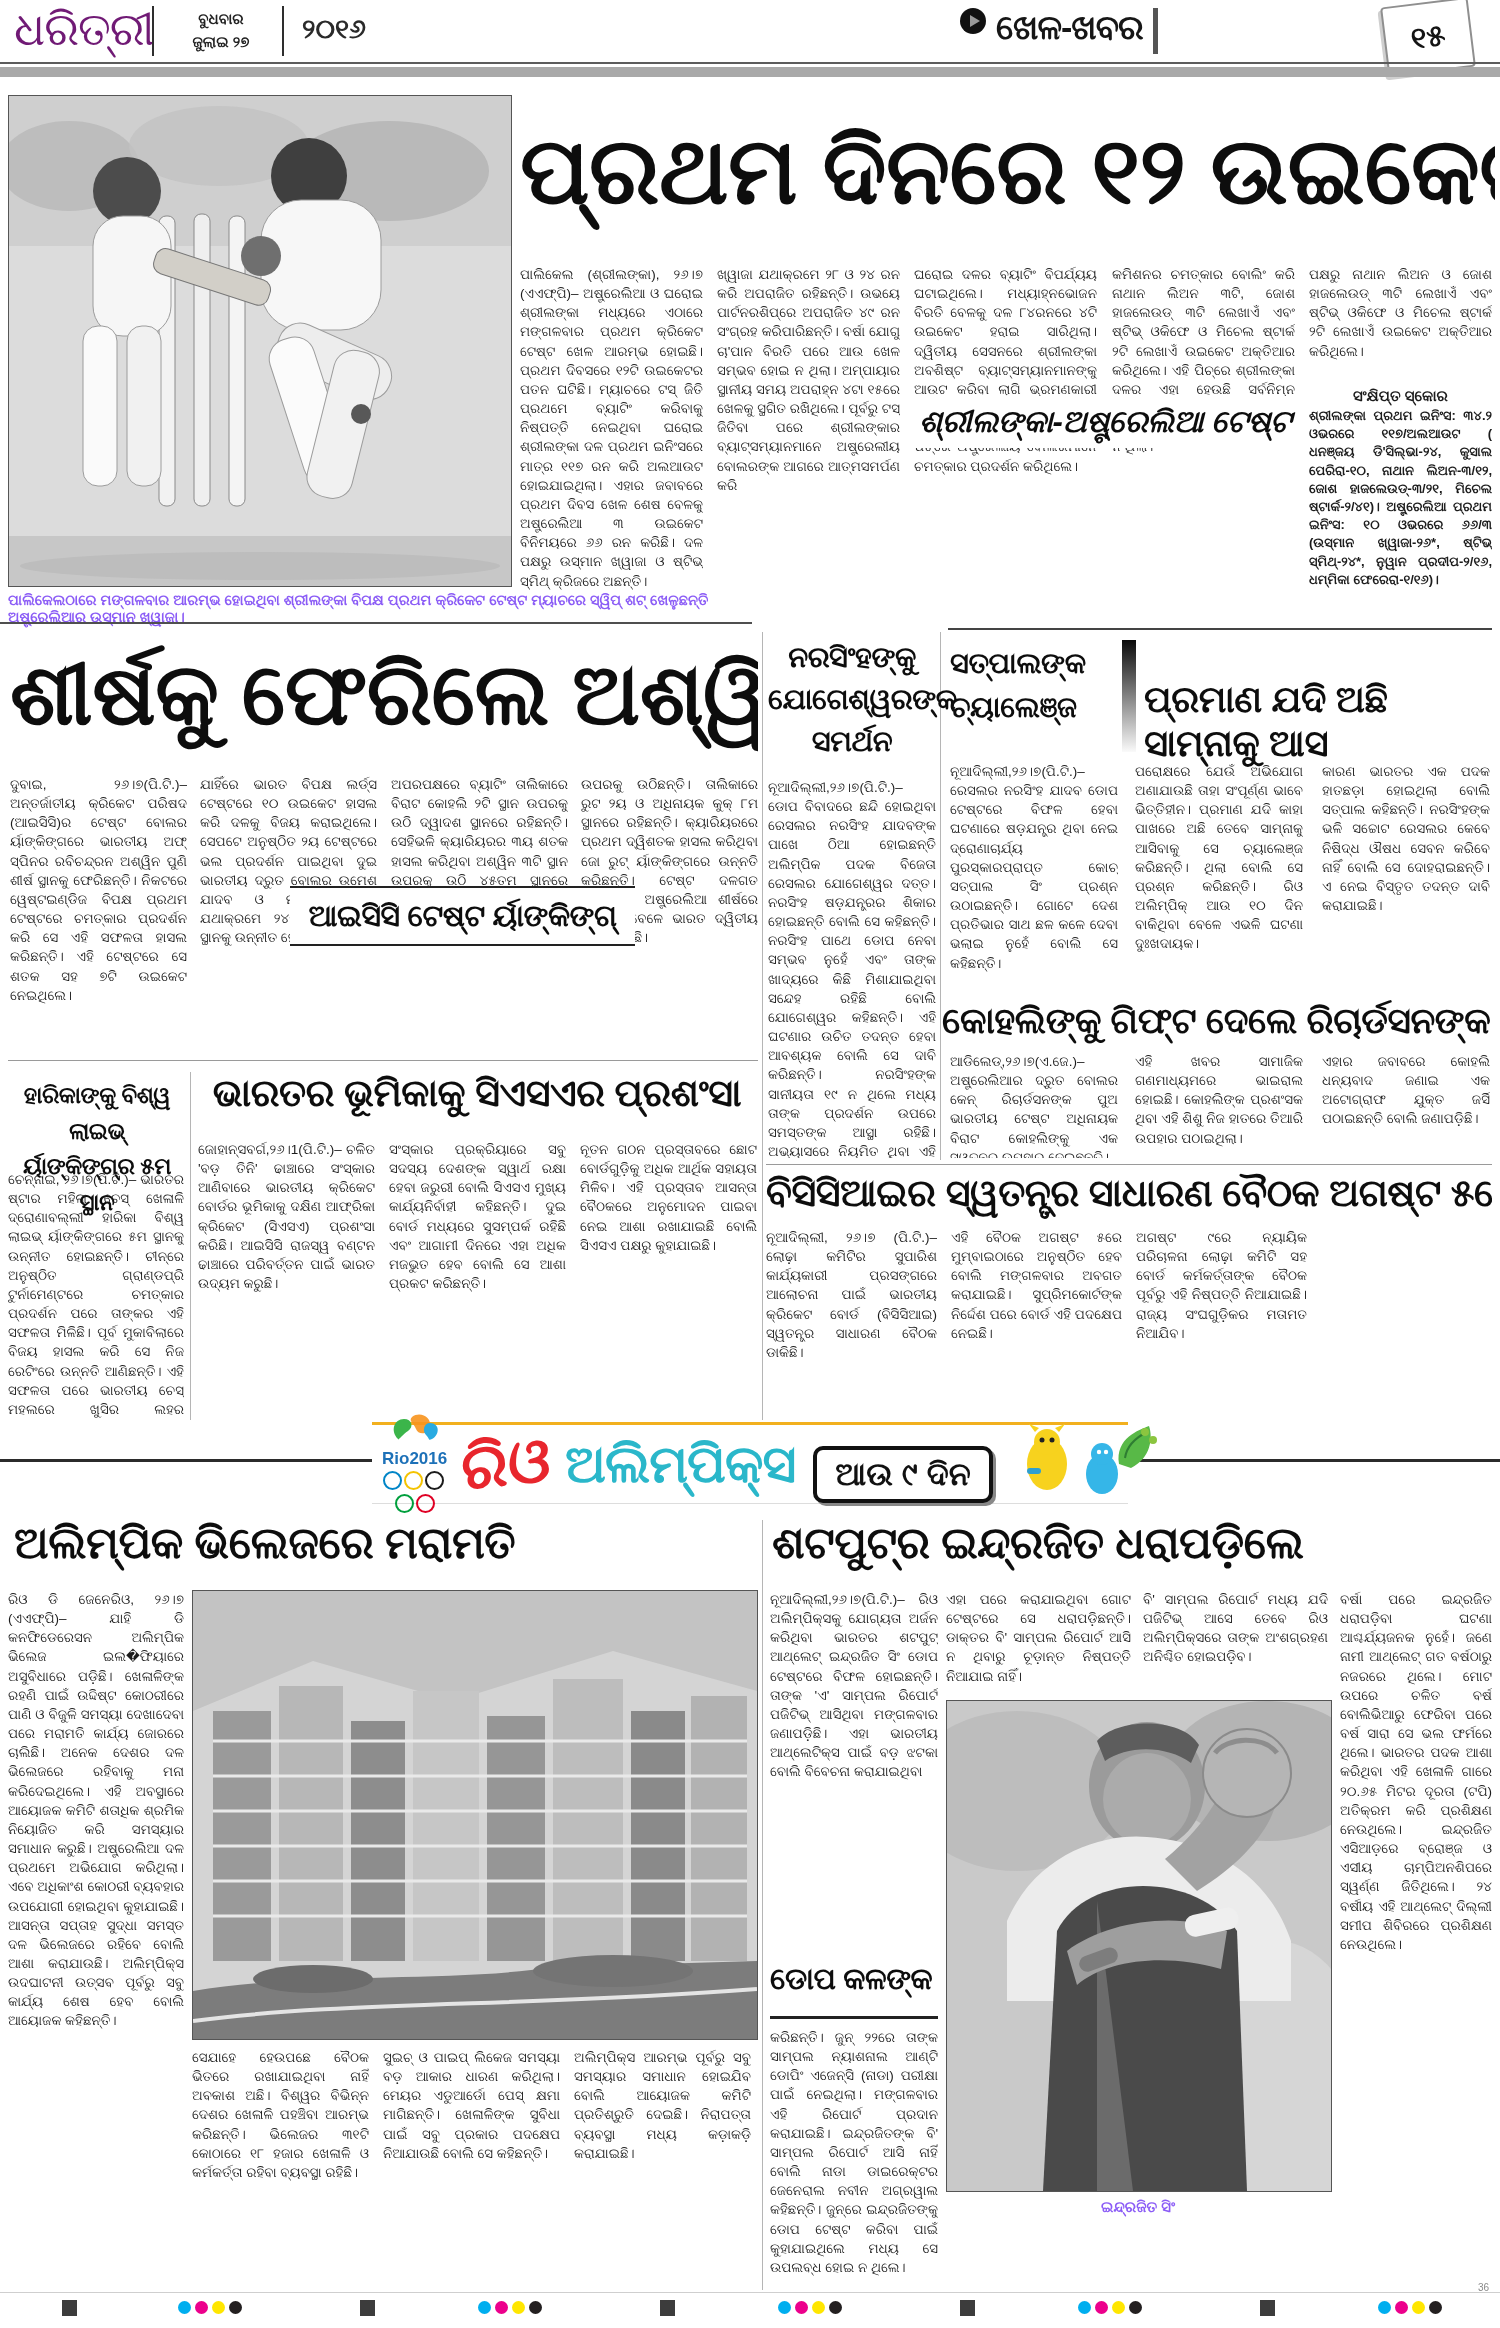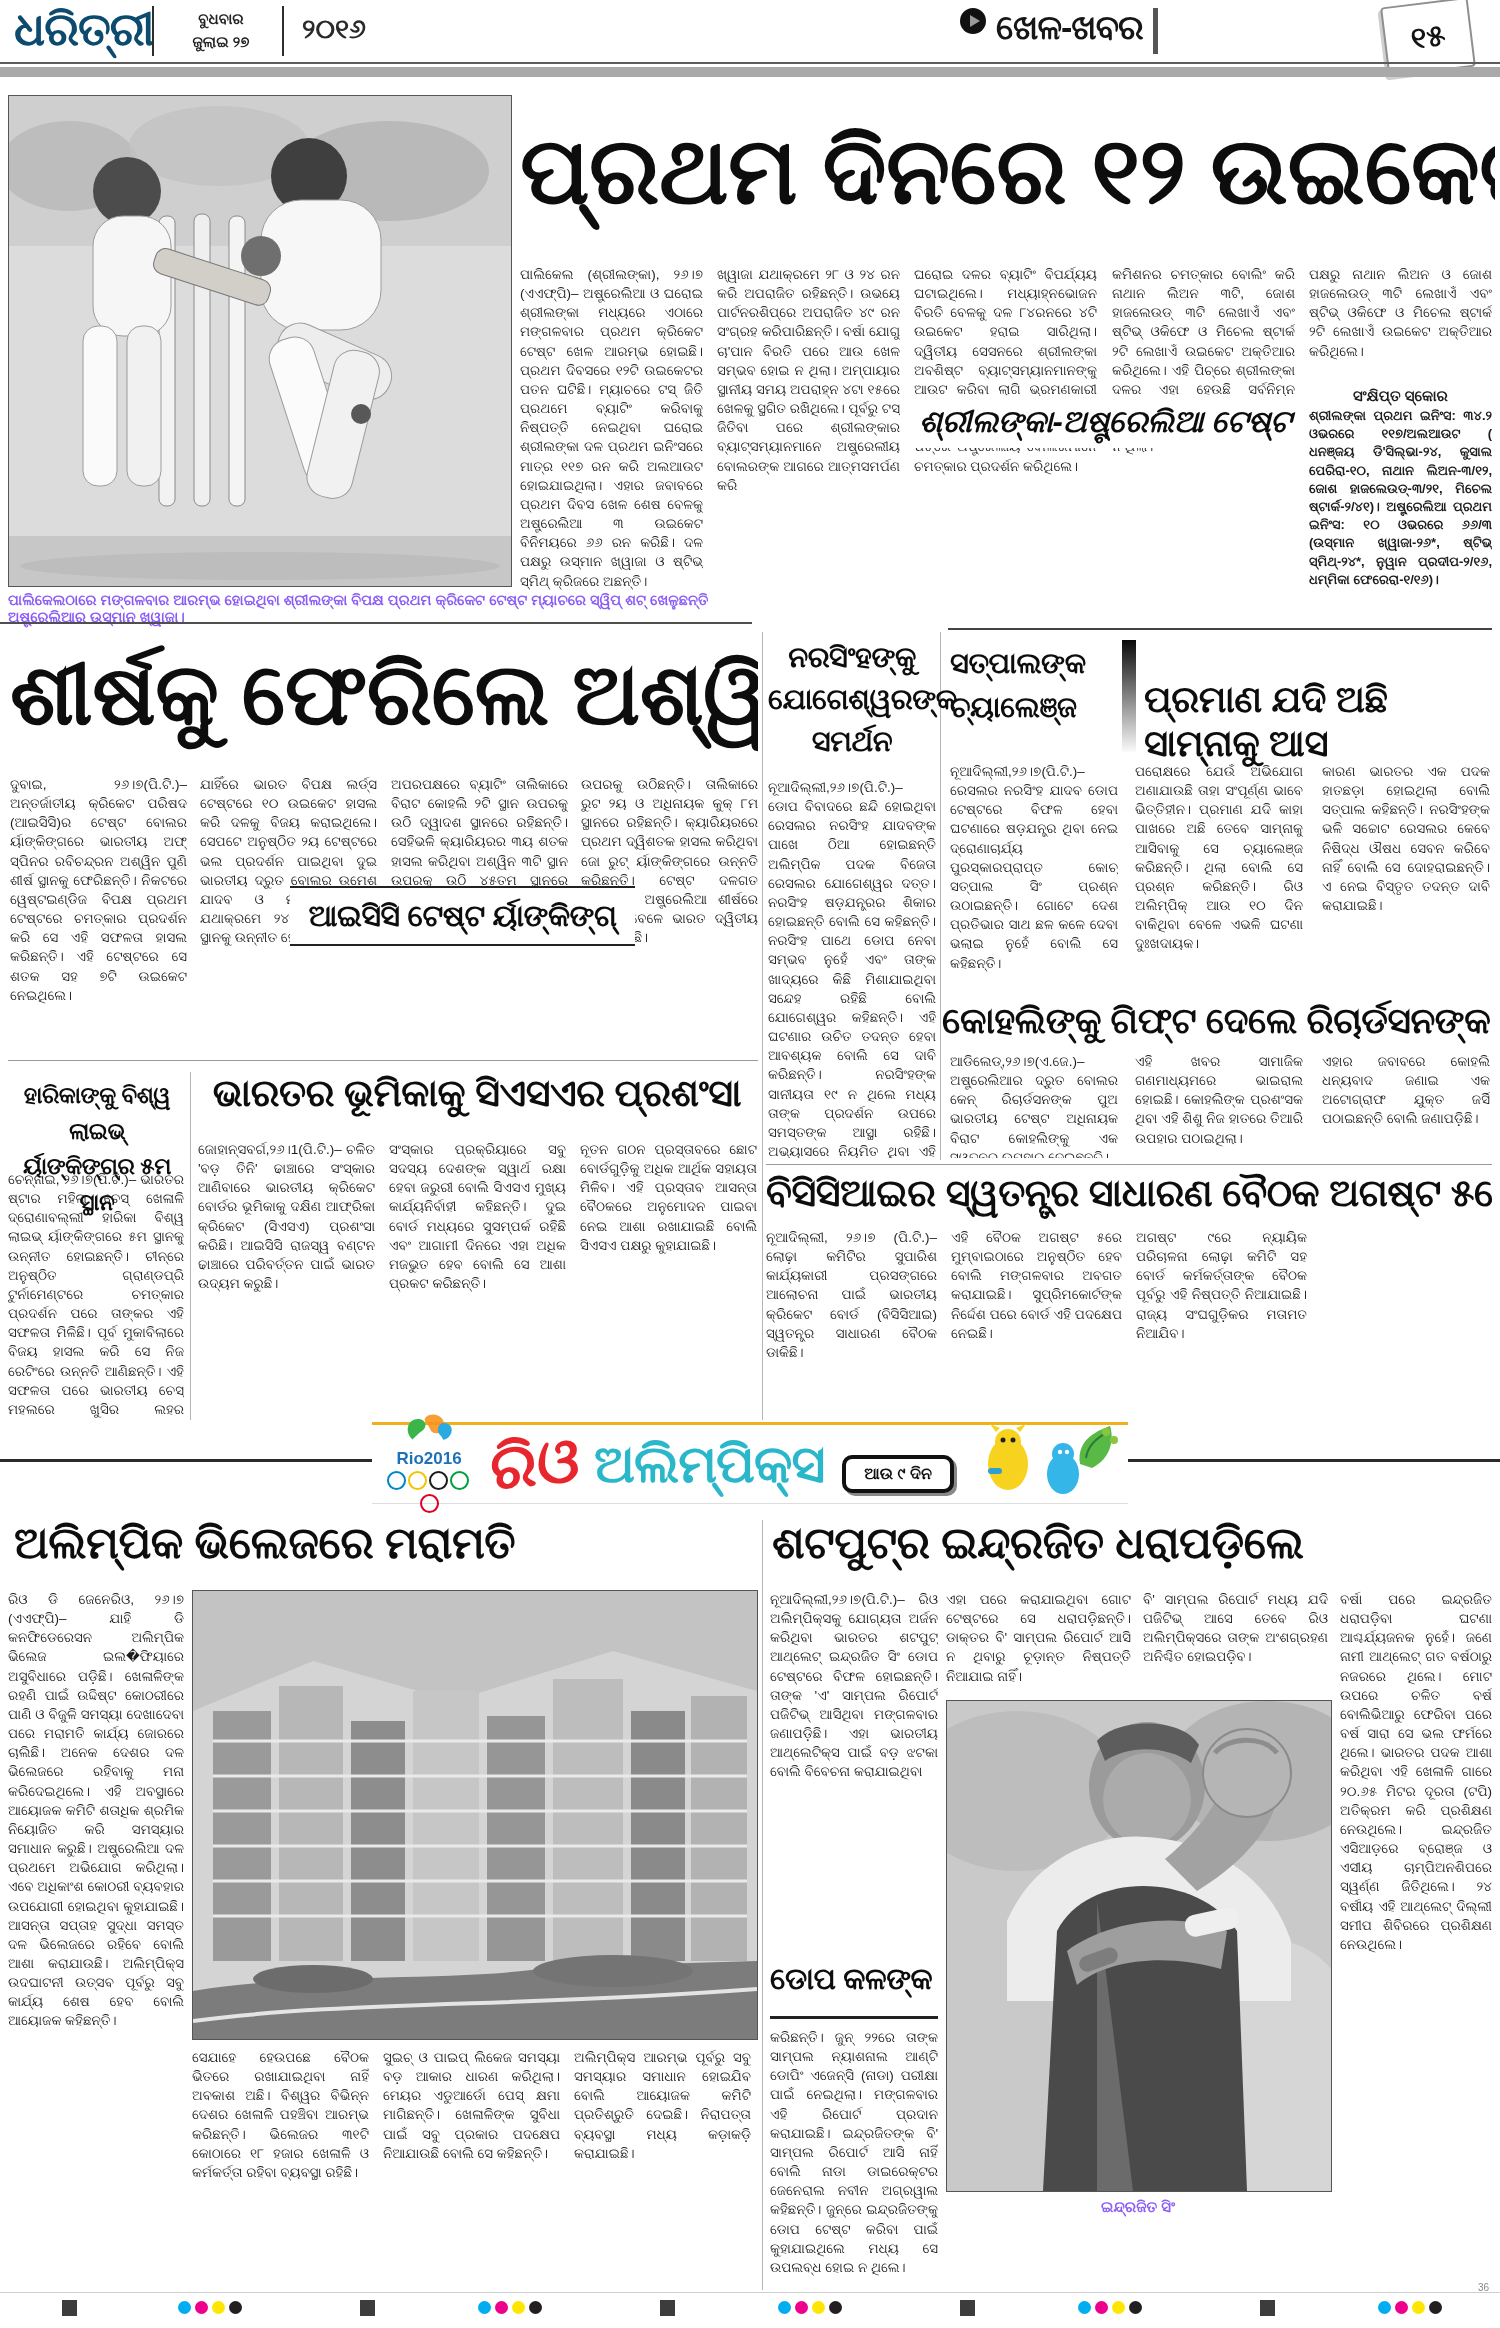--- a/index.html
+++ b/index.html
@@ -21,21 +21,21 @@
   .dot{width:13px;height:13px;border-radius:50%;display:inline-block;margin-right:4px;}
   .regbar{width:15px;height:16px;background:#3c3c3c;display:inline-block;}
   .ring{width:15px;height:15px;border-radius:50%;border:2.5px solid;display:inline-block;margin-right:2px;background:transparent;}
 </style>
 </head>
 <body>
 
 <div id="page">
 
   <div class="abs" style="left:0;top:0;width:1500px;height:62px;">
-    <div class="abs" style="left:14px;top:2px;font-size:46px;font-weight:bold;color:#0c4a6e;letter-spacing:-1px;">ଧରିତ୍ରୀ</div>
+    <div class="abs" style="left:14px;top:2px;font-size:46px;font-weight:normal;color:#701a75;letter-spacing:-1px;">ଧରିତ୍ରୀ</div>
     <div class="abs" style="left:152px;top:6px;width:2px;height:50px;background:#2e2e2e;"></div>
     <div class="abs" style="left:166px;top:8px;width:110px;text-align:center;font-weight:bold;font-size:15px;line-height:1.5;color:#222;">
       <div>ବୁଧବାର</div>
       <div>ଜୁଲାଇ ୨୭</div>
     </div>
     <div class="abs" style="left:282px;top:6px;width:2px;height:50px;background:#2e2e2e;"></div>
     <div class="abs" style="left:302px;top:14px;font-size:27px;color:#2a2a2a;font-weight:bold;">୨୦୧୬</div>
 
     <div class="abs" style="left:960px;top:8px;display:flex;align-items:flex-start;gap:10px;">
       <span style="width:26px;height:26px;border-radius:50%;background:#111;display:inline-flex;align-items:center;justify-content:center;">
@@ -168,21 +168,21 @@
         <path d="M44 28 C52 24 52 12 42 12 C36 12 34 20 38 24 C42 28 40 30 44 28Z" fill="#29aae1"></path>
       </svg>
       <div style="font-size:17px;font-weight:bold;color:#1d71b8;letter-spacing:0;">Rio2016</div>
       <div style="margin-top:2px;">
         <span class="ring" style="border-color:#0085c7;"></span><span class="ring" style="border-color:#f4c300;"></span><span class="ring" style="border-color:#1b1b1b;"></span><span class="ring" style="border-color:#009f3d;"></span><span class="ring" style="border-color:#df0024;margin-right:0;"></span>
       </div>
     </div>
     <div style="font-size:62px;font-weight:bold;color:#e8262d;transform:rotate(-6deg) skewX(-6deg);line-height:1;">ରିଓ</div>
     <div style="font-size:52px;font-weight:bold;color:#2ab7ca;letter-spacing:-1px;line-height:1;">ଅଲିମ୍ପିକ୍ସ</div>
     <div style="margin-left:4px;background:#fff;border:4px solid #111;border-radius:10px;padding:6px 18px;box-shadow:3px 3px 0 #888;transform:translateY(10px);">
-      <span style="font-size:16px;font-weight:bold;color:#111;white-space:nowrap;">ଆଉ ୯ ଦିନ</span>
+      <span style="font-size:32px;font-weight:bold;color:#111;white-space:nowrap;">ଆଉ ୯ ଦିନ</span>
     </div>
     <div style="margin-left:auto;">
       <svg width="150" height="76" viewBox="0 0 150 76">
         <ellipse cx="40" cy="40" rx="20" ry="26" fill="#f7d21e"></ellipse>
         <circle cx="40" cy="18" r="13" fill="#f7d21e"></circle>
         <circle cx="35" cy="16" r="2.5" fill="#222"></circle>
           <circle cx="45" cy="16" r="2.5" fill="#222"></circle>
         <path d="M28 8 L22 0 L32 4 Z" fill="#f7d21e"></path>
           <path d="M52 8 L58 0 L48 4 Z" fill="#f7d21e"></path>
         <rect x="20" y="44" width="14" height="6" rx="3" fill="#2f9fd0"></rect>

